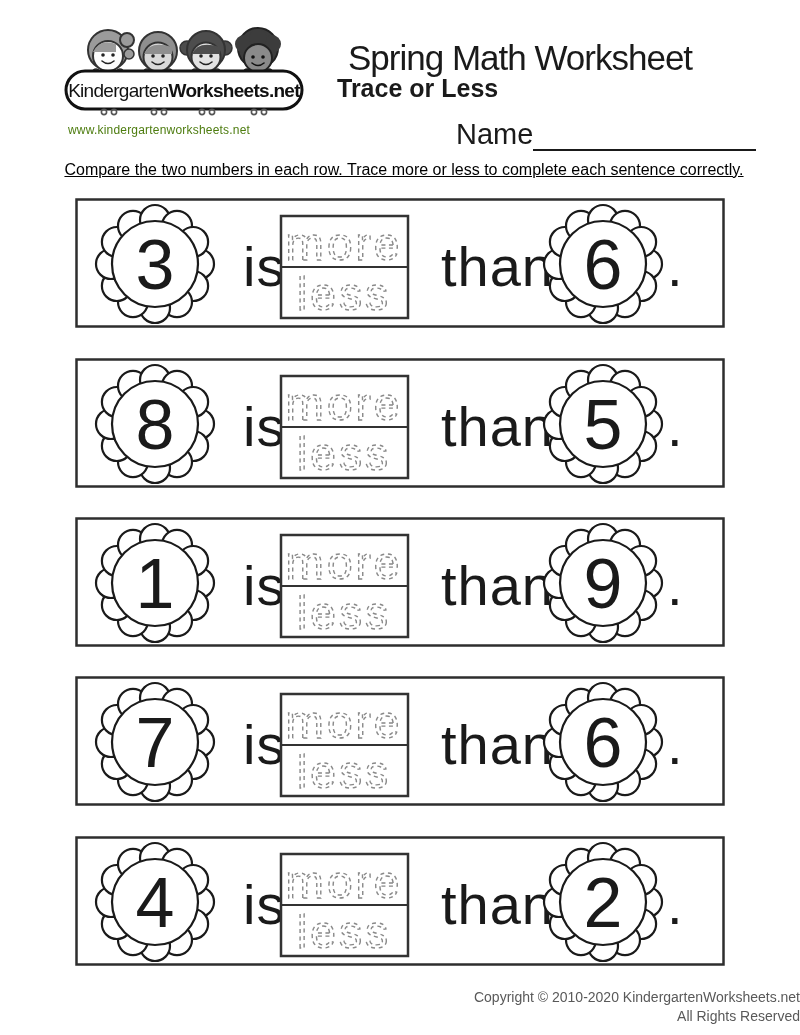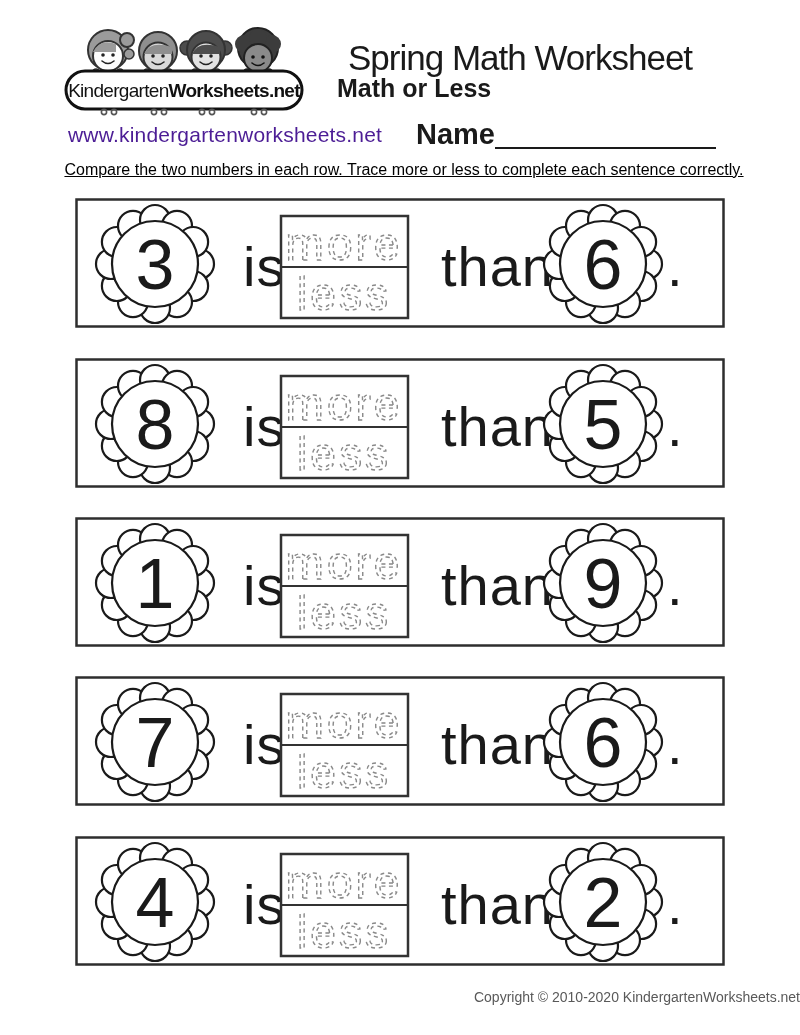--- a/index.html
+++ b/index.html
@@ -8,33 +8,33 @@
     width:800px;height:1035px;
     background:#ffffff;
     font-family:"Liberation Sans",sans-serif;
     color:#1a1a1a;
     overflow:hidden;
   }
   
   .logo-svg{position:absolute;left:58px;top:14px;}
   .site-url{
     position:absolute;left:68px;top:123px;
-    font-size:21px;color:#4c1d95;letter-spacing:.2px;
+    font-size:12px;color:#4d7c0f;letter-spacing:.2px;
   }
   .title{
     position:absolute;left:337px;top:27px;
     font-size:35px;font-weight:normal;letter-spacing:-1px;margin:11px;
   }
   .subtitle{
     position:absolute;left:337px;top:74px;
     font-size:25px;font-weight:bold;letter-spacing:0;margin:0;
   }
   .name-row{
-    position:absolute;left:416px;top:117px;width:300px;
-    display:flex;font-weight:bold;
+    position:absolute;left:456px;top:117px;width:300px;
+    display:flex;align-items:flex-end;
   }
   .name-label{font-size:29px;line-height:34px;}
   .name-line{flex:1;border-bottom:2px solid #1a1a1a;height:30px;}
   .instructions{
     position:absolute;left:4px;top:161px;width:100%;
     text-align:center;font-size:16px;margin:0;color:#000;text-decoration:underline;
   }
   
   .row{position:absolute;left:75px;width:650px;height:130px;}
   .row-1{top:198px}.row-2{top:358px}.row-3{top:517px}.row-4{top:676px}.row-5{top:836px}
@@ -155,21 +155,21 @@
       <circle cx="144" cy="98" r="2.6"></circle>
         <circle cx="154" cy="98" r="2.6"></circle>
       <circle cx="196" cy="98" r="2.6"></circle>
         <circle cx="206" cy="98" r="2.6"></circle>
     </g>
   </svg>
 
   <div class="site-url">www.kindergartenworksheets.net</div>
 
   <h1 class="title">Spring Math Worksheet</h1>
-  <h2 class="subtitle">Math or Less</h2>
+  <h2 class="subtitle">Trace or Less</h2>
 
   <div class="name-row">
     <span class="name-label">Name</span>
     <span class="name-line"></span>
   </div>
 
   <p class="instructions">Compare the two numbers in each row. Trace more or less to complete each sentence correctly.</p>
 
   <div class="row row-1">
     <svg viewBox="0 0 650 130">
@@ -281,15 +281,16 @@
       <g transform="translate(528,66)">
         <use href="#flower-shape"></use>
         <text class="num" x="0" y="25">2</text>
       </g>
       <text class="period" x="592" y="88">.</text>
     </svg>
   </div>
 
   <div class="footer">
     <div>Copyright © 2010-2020 KindergartenWorksheets.net</div>
+    <div>All Rights Reserved</div>
   </div>
 
 </div>
 
 </body></html>

